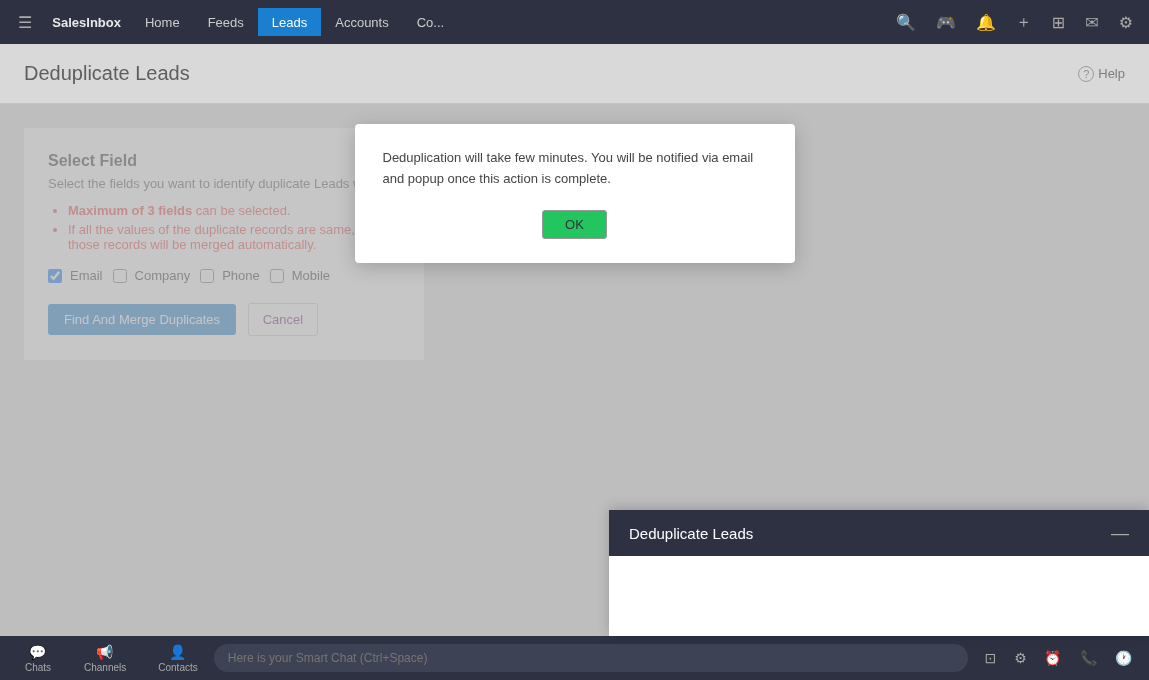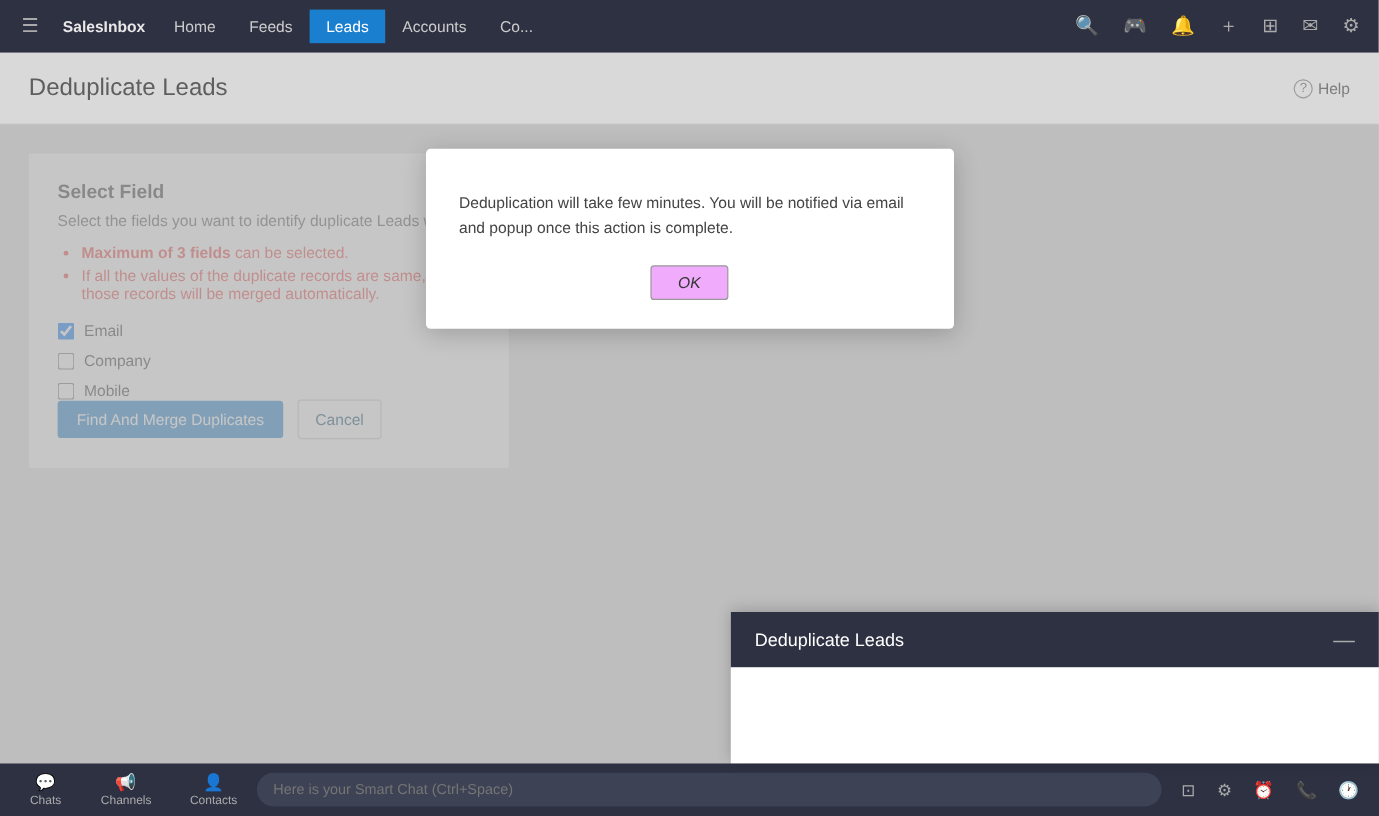--- a/index.html
+++ b/index.html
@@ -114,22 +114,23 @@
       margin-bottom: 16px;
     }
     .bullet-list li {
       font-size: 13px;
       color: #ef4444;
       margin-bottom: 4px;
     }
     .bullet-list li strong { font-weight: 700; }
     .checkbox-group {
       display: flex;
-      flex-direction: column;
+      flex-direction: row;
       gap: 10px;
+      margin-bottom: 20px;
     }
     .checkbox-item {
       display: flex;
       align-items: center;
       gap: 8px;
       font-size: 13px;
       color: #333;
     }
     .checkbox-item input[type="checkbox"] {
       width: 14px;
@@ -141,21 +142,21 @@
       color: #fff;
       border: none;
       padding: 8px 16px;
       font-size: 13px;
       border-radius: 3px;
       cursor: pointer;
       margin-right: 8px;
     }
     .btn-secondary {
       background: #fff;
-      color: #0c4a6e;
+      color: #701a75;
       border: 1px solid #ccc;
       padding: 8px 14px;
       font-size: 13px;
       border-radius: 3px;
       cursor: pointer;
     }
 
     
     .modal-overlay {
       position: absolute;
@@ -173,35 +174,33 @@
       padding: 24px 28px;
       max-width: 440px;
       width: 100%;
       box-shadow: 0 4px 20px rgba(0,0,0,0.2);
     }
     .modal-message {
       font-size: 13px;
       color: #444;
       margin-bottom: 20px;
       line-height: 1.6;
-      margin-top: 11px;
     }
     .modal-actions {
       display: flex;
       justify-content: center;
     }
     .btn-ok {
-      background: #f0abfc;
+      background: #22c55e;
       border: 1px solid #999;
       padding: 6px 22px;
       font-size: 13px;
       border-radius: 3px;
       cursor: pointer;
       color: #333;
-      font-style: italic;
     }
 
     
     .bottom-panel {
       position: fixed;
       bottom: 44px;
       right: 0;
       width: 540px;
       background: #fff;
       box-shadow: 0 -2px 12px rgba(0,0,0,0.2);
@@ -366,20 +365,24 @@
       <label class="checkbox-item">
         <input type="checkbox" checked="" style="">
         <span>Email</span>
       </label>
       <label class="checkbox-item">
         <input type="checkbox" style="">
         <span>Company</span>
       </label>
       <label class="checkbox-item">
         <input type="checkbox" style="">
+        <span>Phone</span>
+      </label>
+      <label class="checkbox-item">
+        <input type="checkbox" style="">
         <span>Mobile</span>
       </label>
     </div>
     <div>
       <button class="btn-primary">Find And Merge Duplicates</button>
       <button class="btn-secondary">Cancel</button>
     </div>
   </div>
 
   <div class="modal-overlay">

